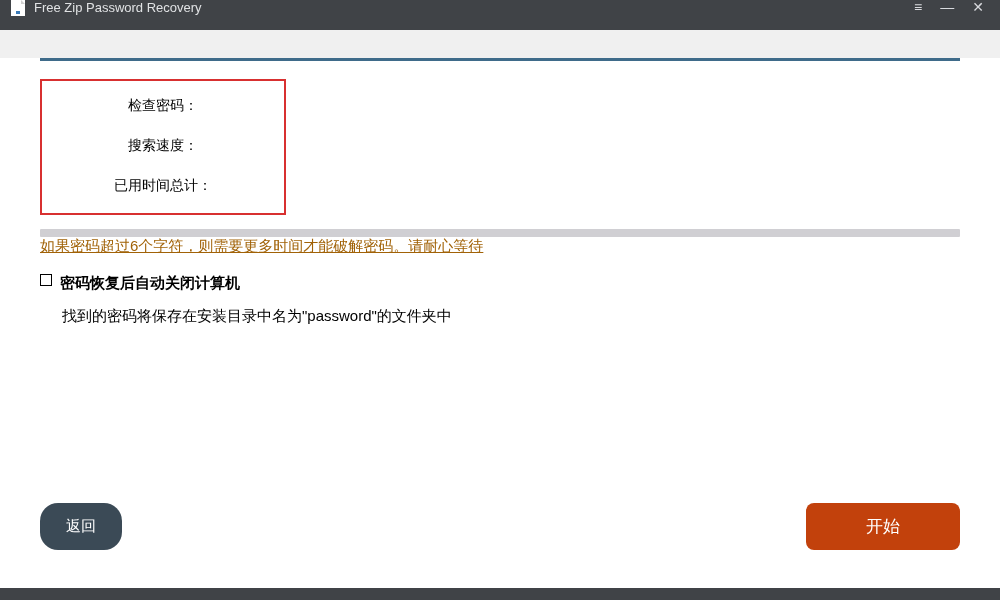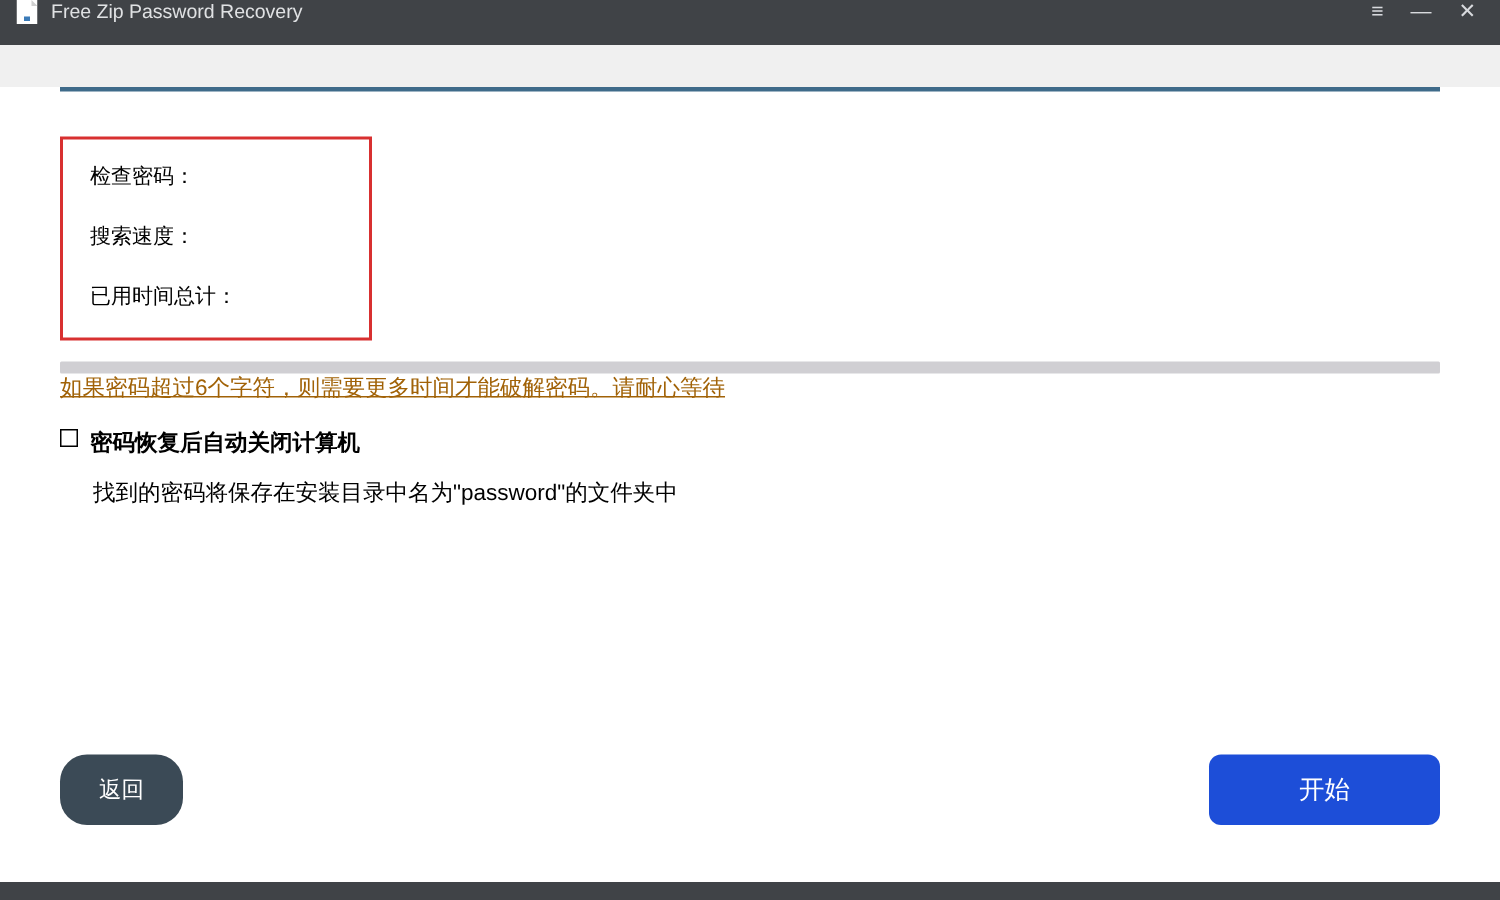--- a/index.html
+++ b/index.html
@@ -57,23 +57,24 @@
       height: 530px;
       position: relative;
     }
     .top-divider {
       height: 3px;
       background: #3f6b8a;
       margin: 28px 0 0 0;
     }
     .status-box {
       border: 2px solid #d83030;
-      margin-top: 30px;
+      margin-top: 18px;
       padding: 16px 18px 18px 18px;
-      width: 208px;
+      width: 246px;
+      text-align: center;
     }
     .status-row {
       font-size: 14px;
       color: #000;
       margin-bottom: 22px;
     }
     .status-row:last-child {
       margin-bottom: 0;
     }
     .progress-bar {
@@ -124,21 +125,21 @@
       color: #fff;
       font-size: 15px;
       cursor: pointer;
       font-family: inherit;
     }
     .btn-back {
       background: #3b4a56;
       padding: 8px 26px;
     }
     .btn-start {
-      background: #1d4ed8;
+      background: #c2410c;
       padding: 12px 60px;
       font-size: 17px;
       border-radius: 8px;
     }
     .footer {
       background: #404347;
       height: 40px;
       display: flex;
       align-items: center;
       justify-content: flex-end;

